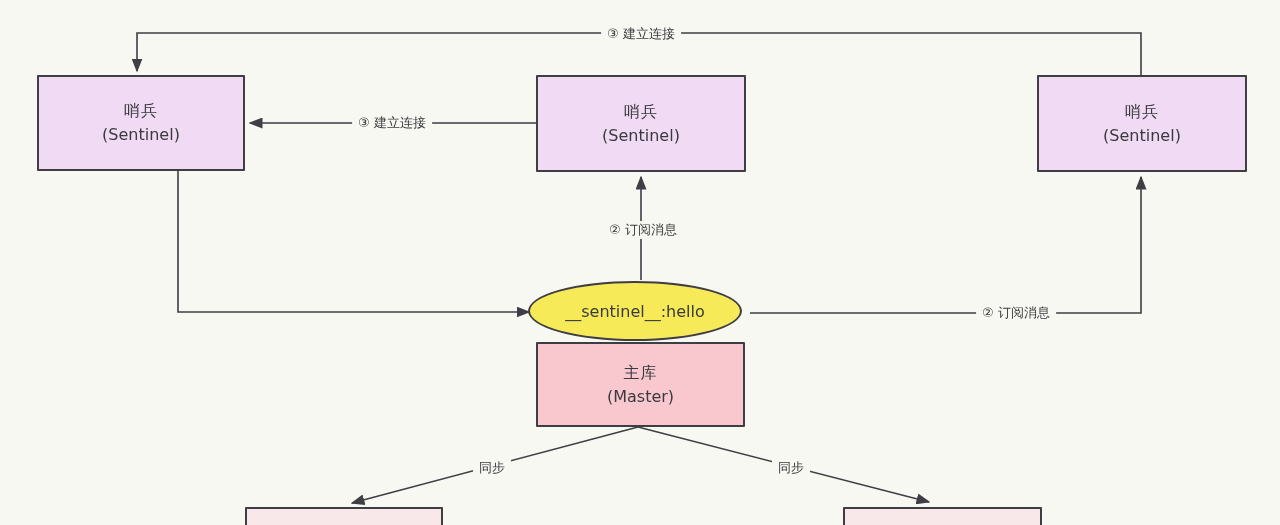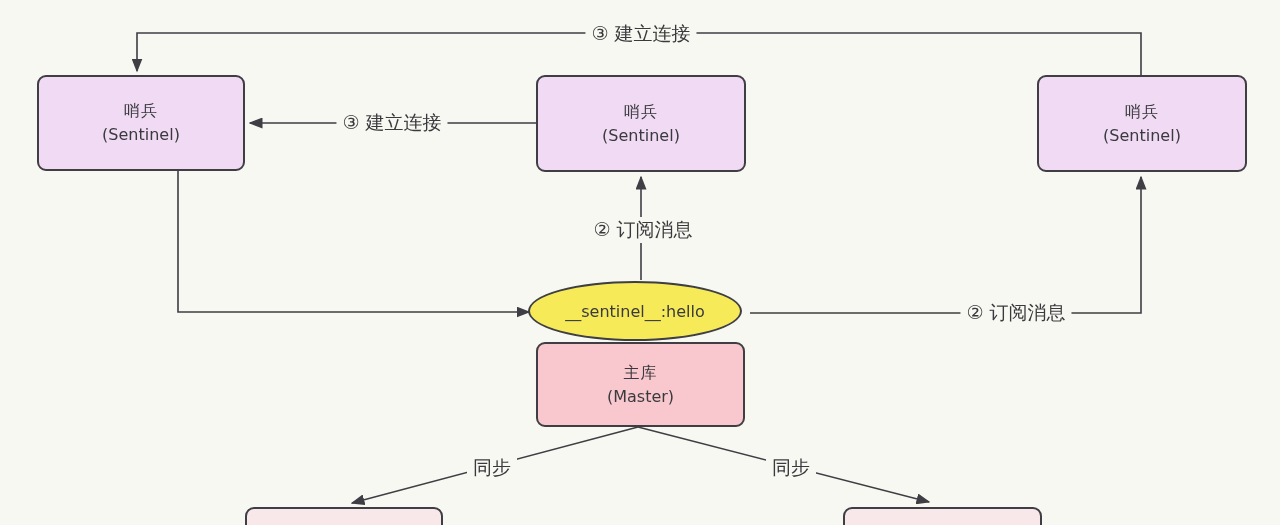--- a/index.html
+++ b/index.html
@@ -11,21 +11,21 @@
     position:relative;
     width:1280px;height:525px;
     background:#F8F8F2;
     overflow:hidden;
   }
   .wires{position:absolute;left:0;top:0;width:1280px;height:525px;}
   .node{
     position:absolute;
     box-sizing:border-box;
     border:2px solid #3E3E44;
-    border-radius:9px;
+    border-radius:1px;
     display:flex;flex-direction:column;
     align-items:center;justify-content:center;
     color:#3A3A3E;
     font-size:16px;line-height:24px;
     text-align:center;
   }
   .node .title{letter-spacing:1px;}
   .sentinel{background:#F0DAF4;}
   .master{background:#F9C8CE;}
   .replica{background:#F9E8EA;}
@@ -36,21 +36,21 @@
     border-radius:50%;
     background:#F6EA58;
     display:flex;align-items:center;justify-content:center;
     color:#3A3A3E;font-size:16px;
   }
   .edge-label{
     position:absolute;
     transform:translate(-50%,-50%);
     background:#F8F8F2;
     padding:0 6px;
-    font-size:19px;
+    font-size:13px;
     color:#3A3A3E;
     white-space:nowrap;
   }
   #sentinel-left  {left:37px;  top:75px;  width:208px; height:96px;}
   #sentinel-middle{left:536px; top:75px;  width:210px; height:97px;}
   #sentinel-right {left:1037px;top:75px;  width:210px; height:97px;}
   #channel-ellipse{left:528px; top:281px; width:214px; height:60px;}
   #master-box     {left:536px; top:342px; width:209px; height:85px;}
   #replica-left   {left:245px; top:507px; width:198px; height:70px;}
   #replica-right  {left:843px; top:507px; width:199px; height:70px;}

